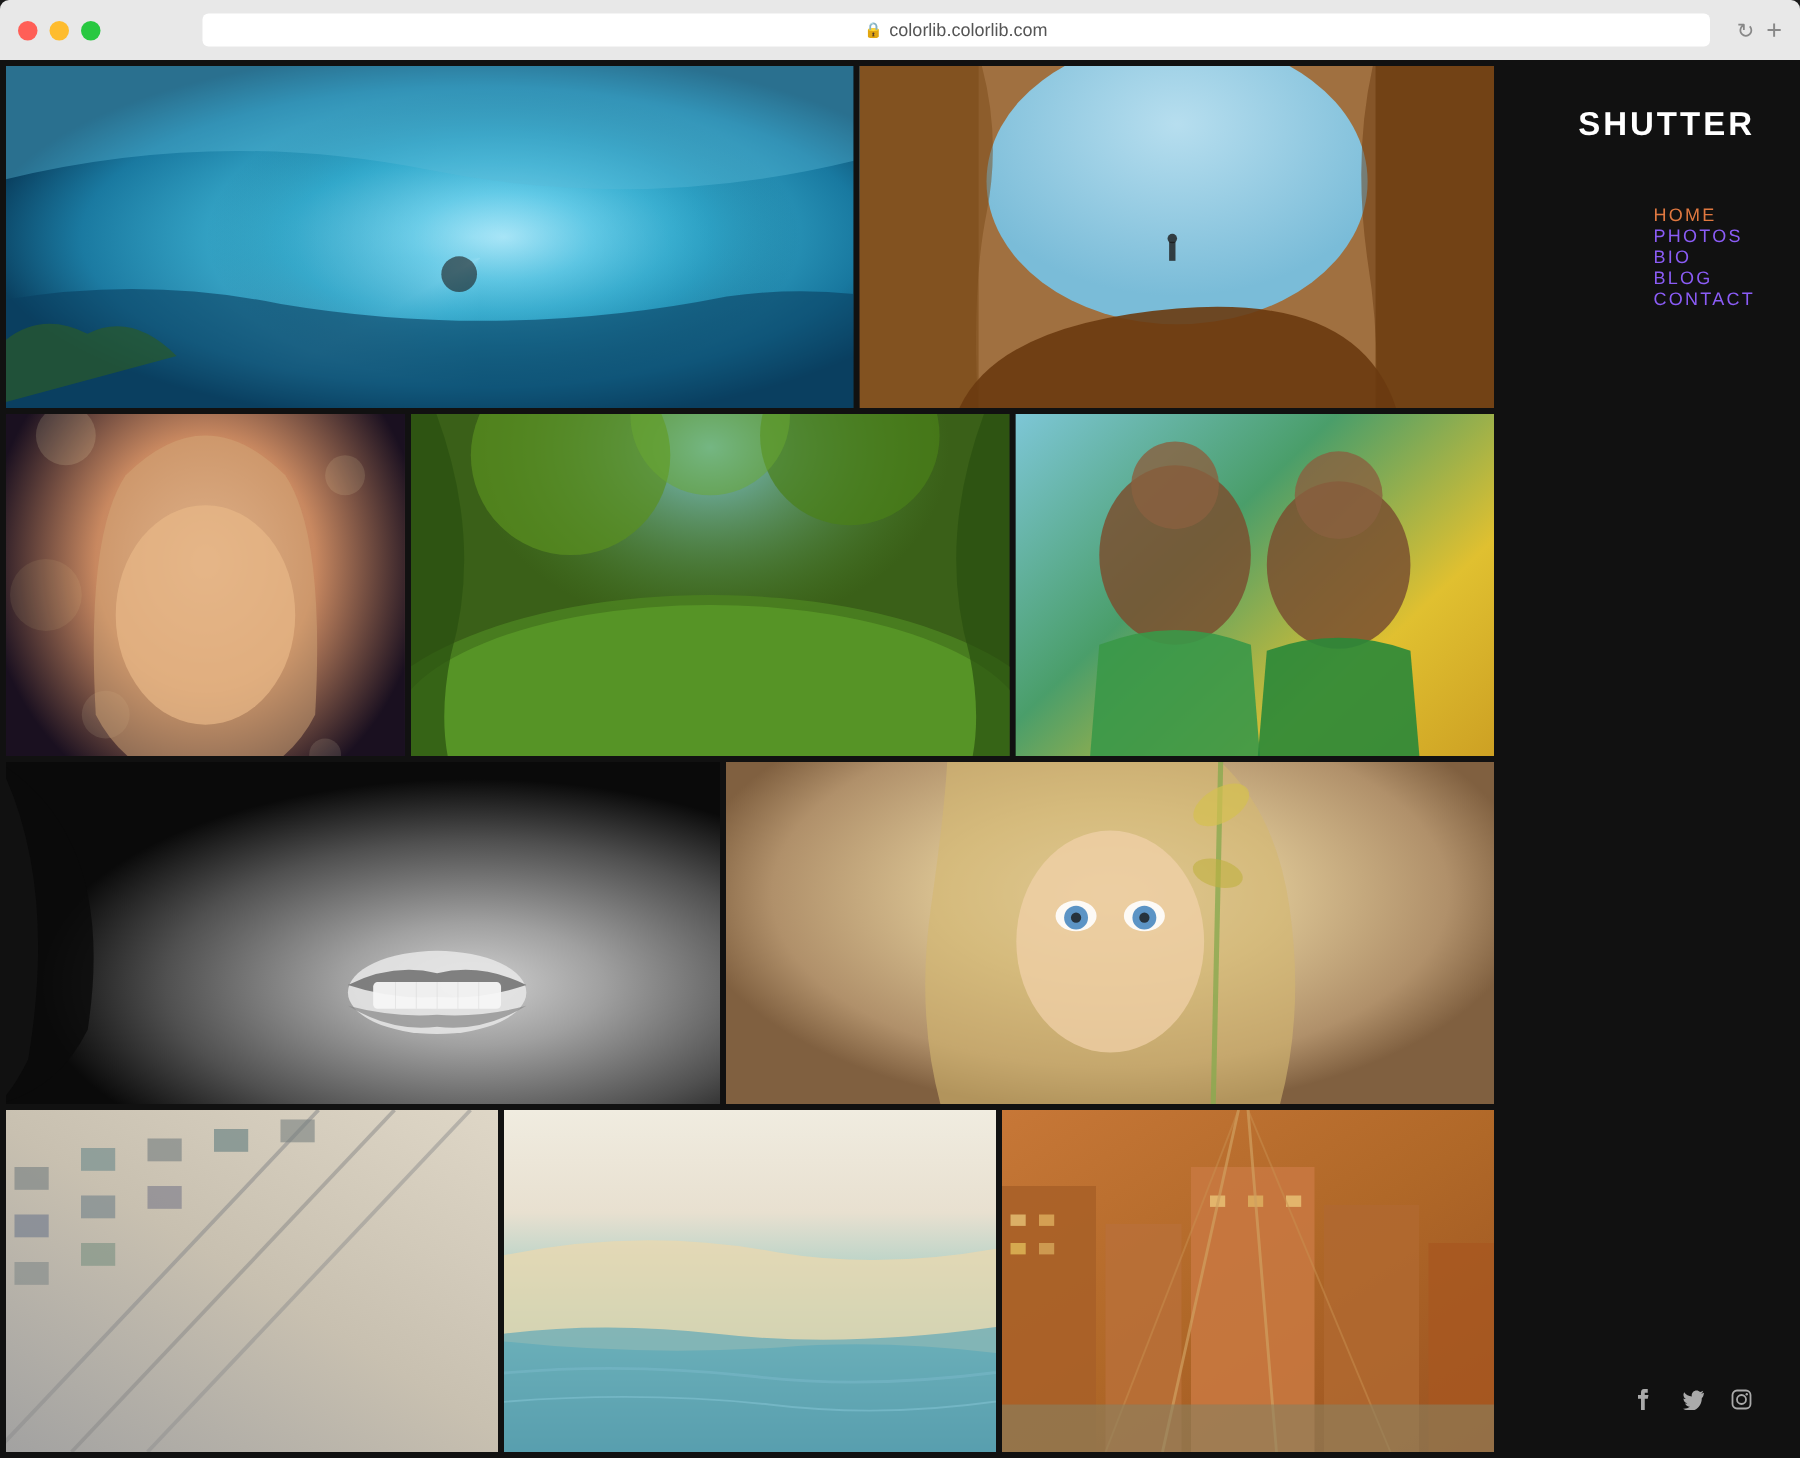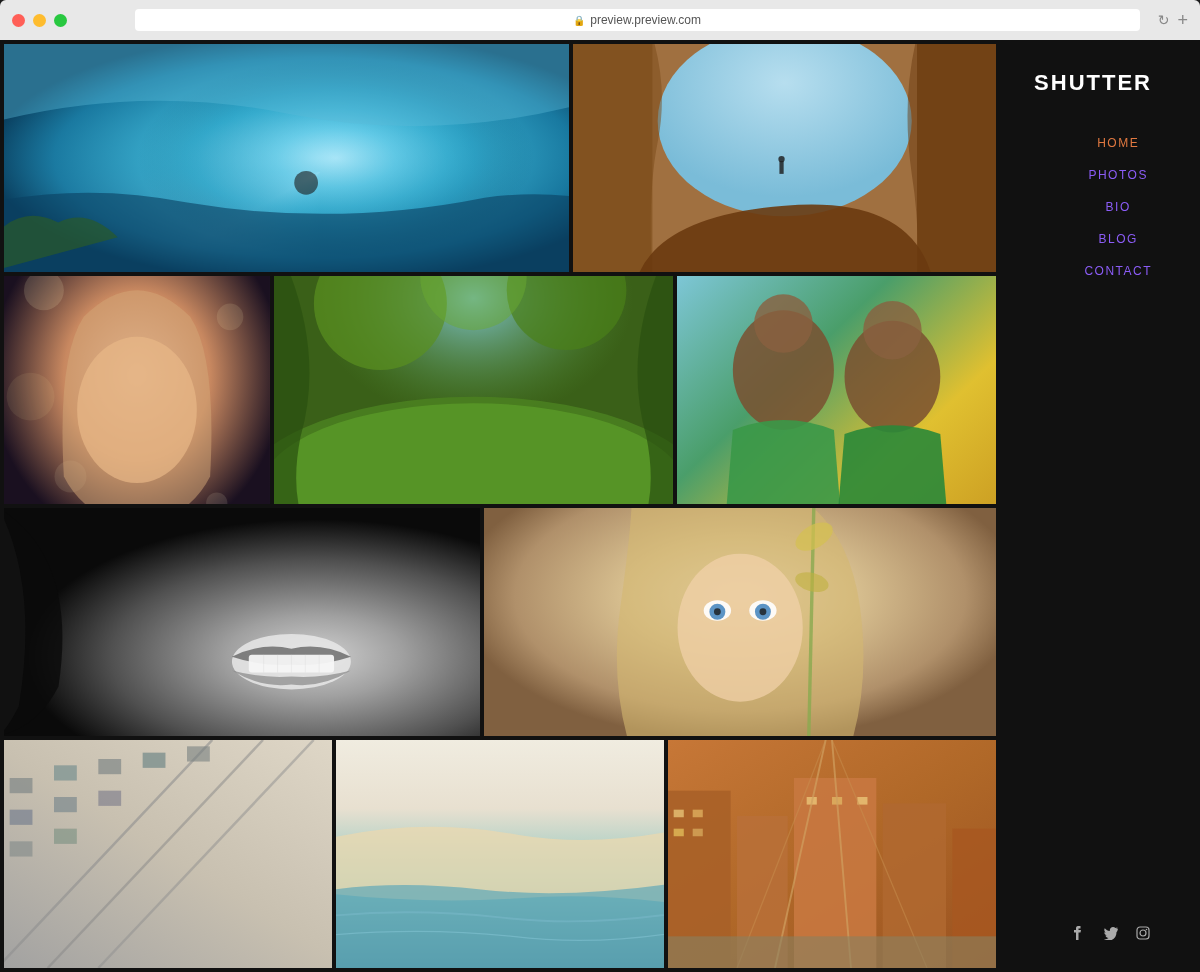--- a/index.html
+++ b/index.html
@@ -107,38 +107,37 @@
       height: 100%;
     }
 
     
     .sidebar {
       width: 200px;
       background: #111;
       display: flex;
       flex-direction: column;
       align-items: flex-end;
-      padding: 30px 48px 30px 20px;
+      padding: 30px 30px 30px 20px;
     }
 
     .site-logo {
       font-size: 22px;
       font-weight: 700;
       color: #fff;
       letter-spacing: 2px;
       text-transform: uppercase;
       margin-bottom: 40px;
       align-self: flex-end;
     }
 
     .nav-menu {
       display: flex;
       flex-direction: column;
-      align-items: center;
-      gap: 18px;
+      align-items: flex-start;
       margin-bottom: 40px;
     }
 
     .nav-item {
       font-size: 12px;
       letter-spacing: 1.5px;
       text-transform: uppercase;
       color: #8b5cf6;
       cursor: pointer;
       text-decoration: none;
@@ -242,21 +241,21 @@
   </style>
 </head>
 <body>
 
 <div class="browser-chrome">
   <div class="browser-dot dot-red"></div>
   <div class="browser-dot dot-yellow"></div>
   <div class="browser-dot dot-green"></div>
   <div class="browser-url-bar">
     <span class="lock-icon">🔒</span>
-    <span>preview.preview.com</span>
+    <span>colorlib.colorlib.com</span>
   </div>
   <span class="browser-refresh">↻</span>
   <span class="browser-new-tab">+</span>
 </div>
 
 <div class="site-wrapper">
 
   <div class="gallery-area">
 
     <div class="gallery-row row1">

